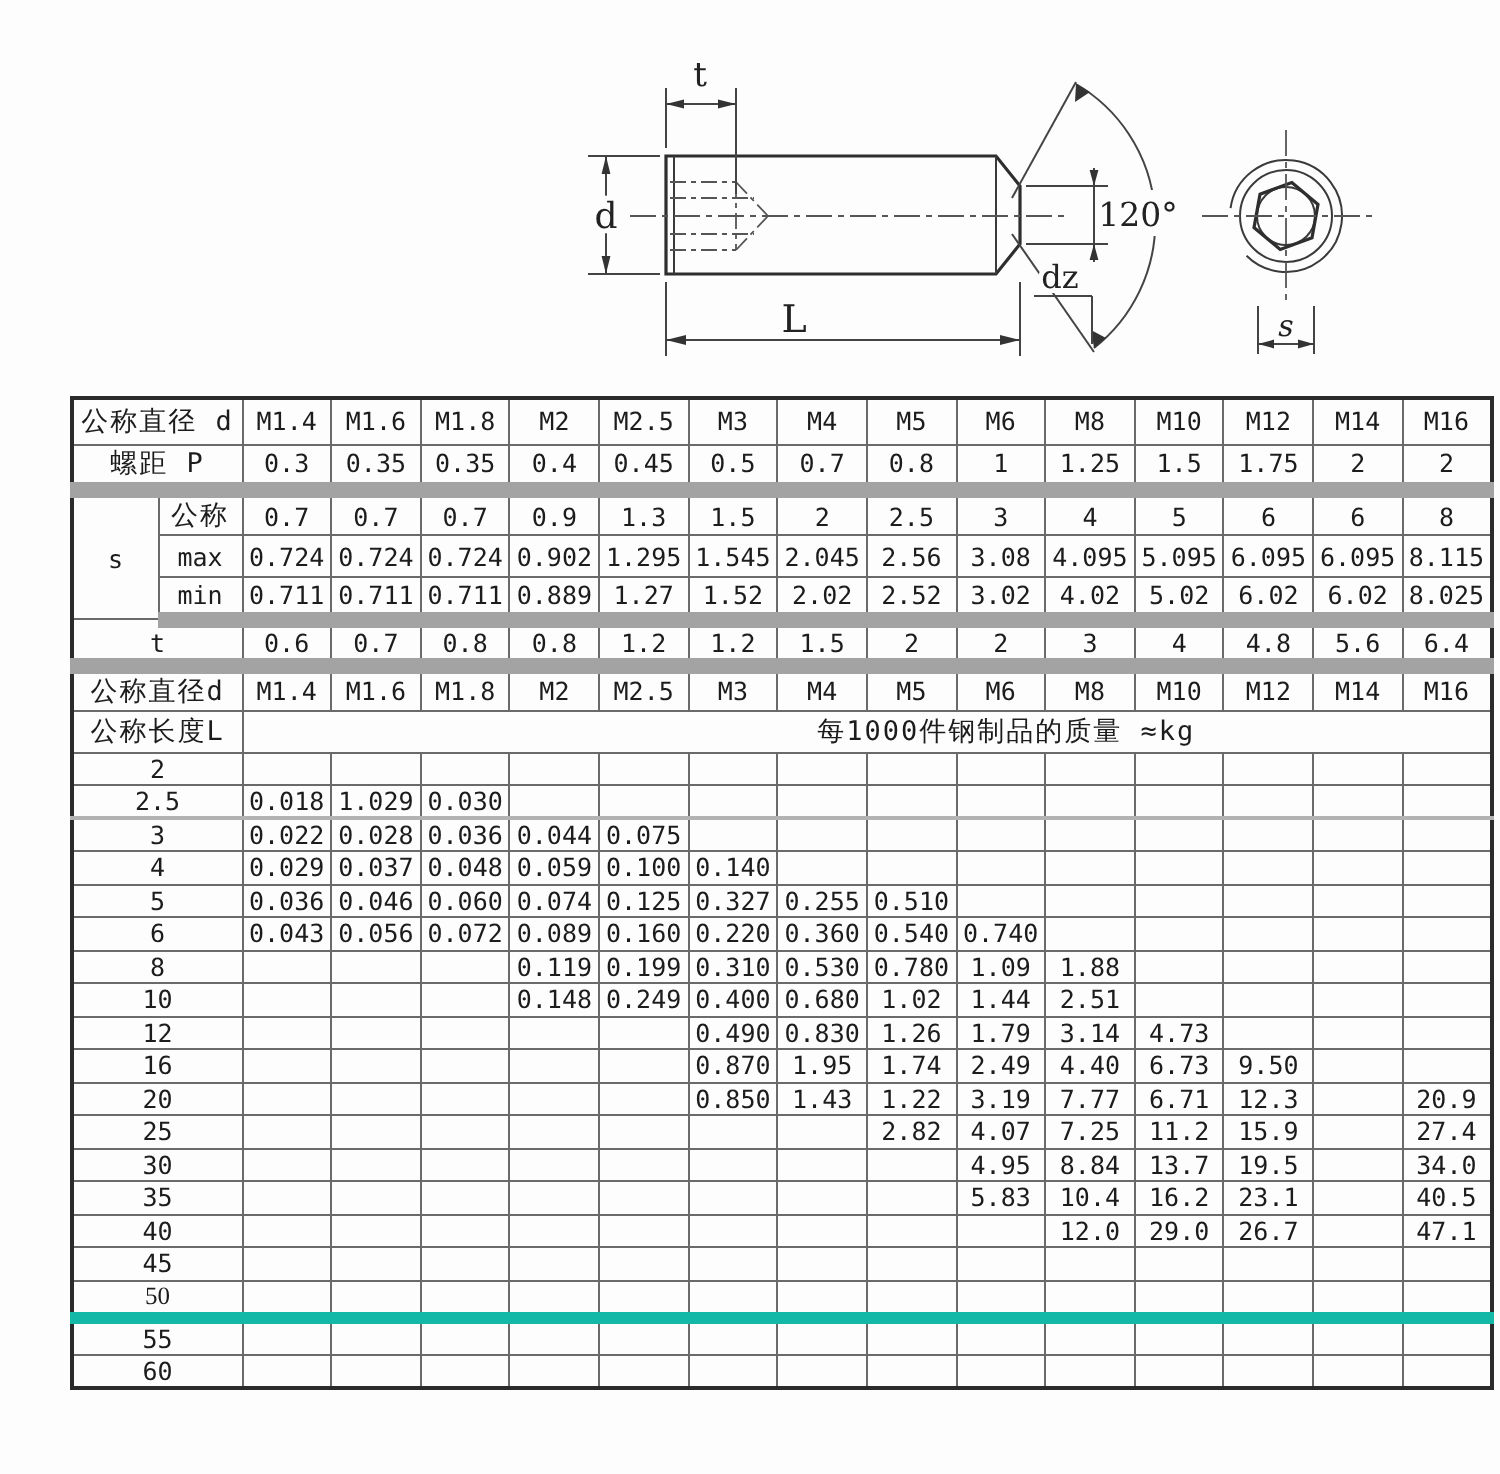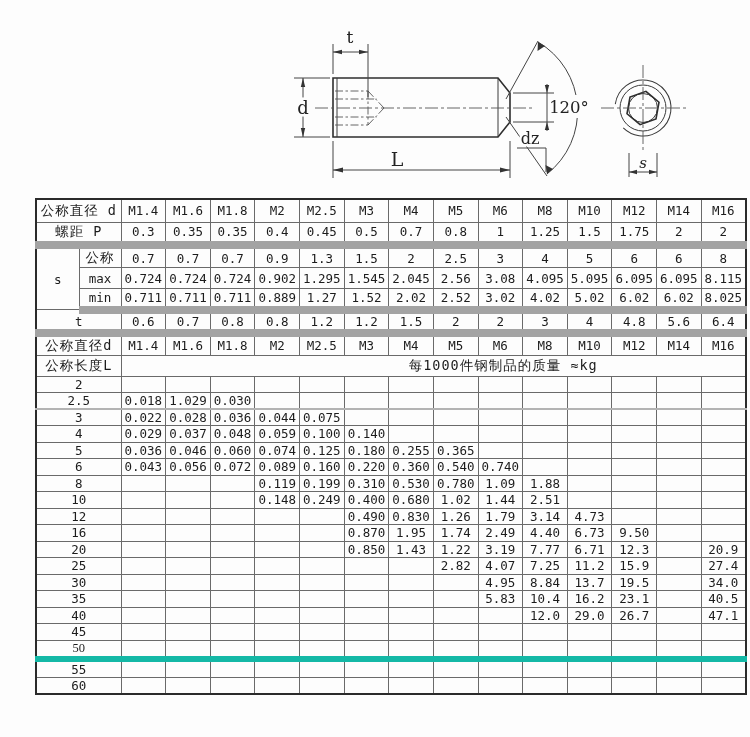--- a/index.html
+++ b/index.html
@@ -346,23 +346,23 @@
         </tr>
 
         <tr>
           <td colspan="2">5</td>
 
         <td>0.036</td>
           <td>0.046</td>
           <td>0.060</td>
           <td>0.074</td>
           <td>0.125</td>
-          <td>0.180</td>
+          <td>0.327</td>
           <td>0.255</td>
-          <td>0.365</td>
+          <td>0.510</td>
           <td></td>
           <td></td>
           <td></td>
           <td></td>
           <td></td>
           <td></td>
         </tr>
 
         <tr>
           <td colspan="2">6</td>

